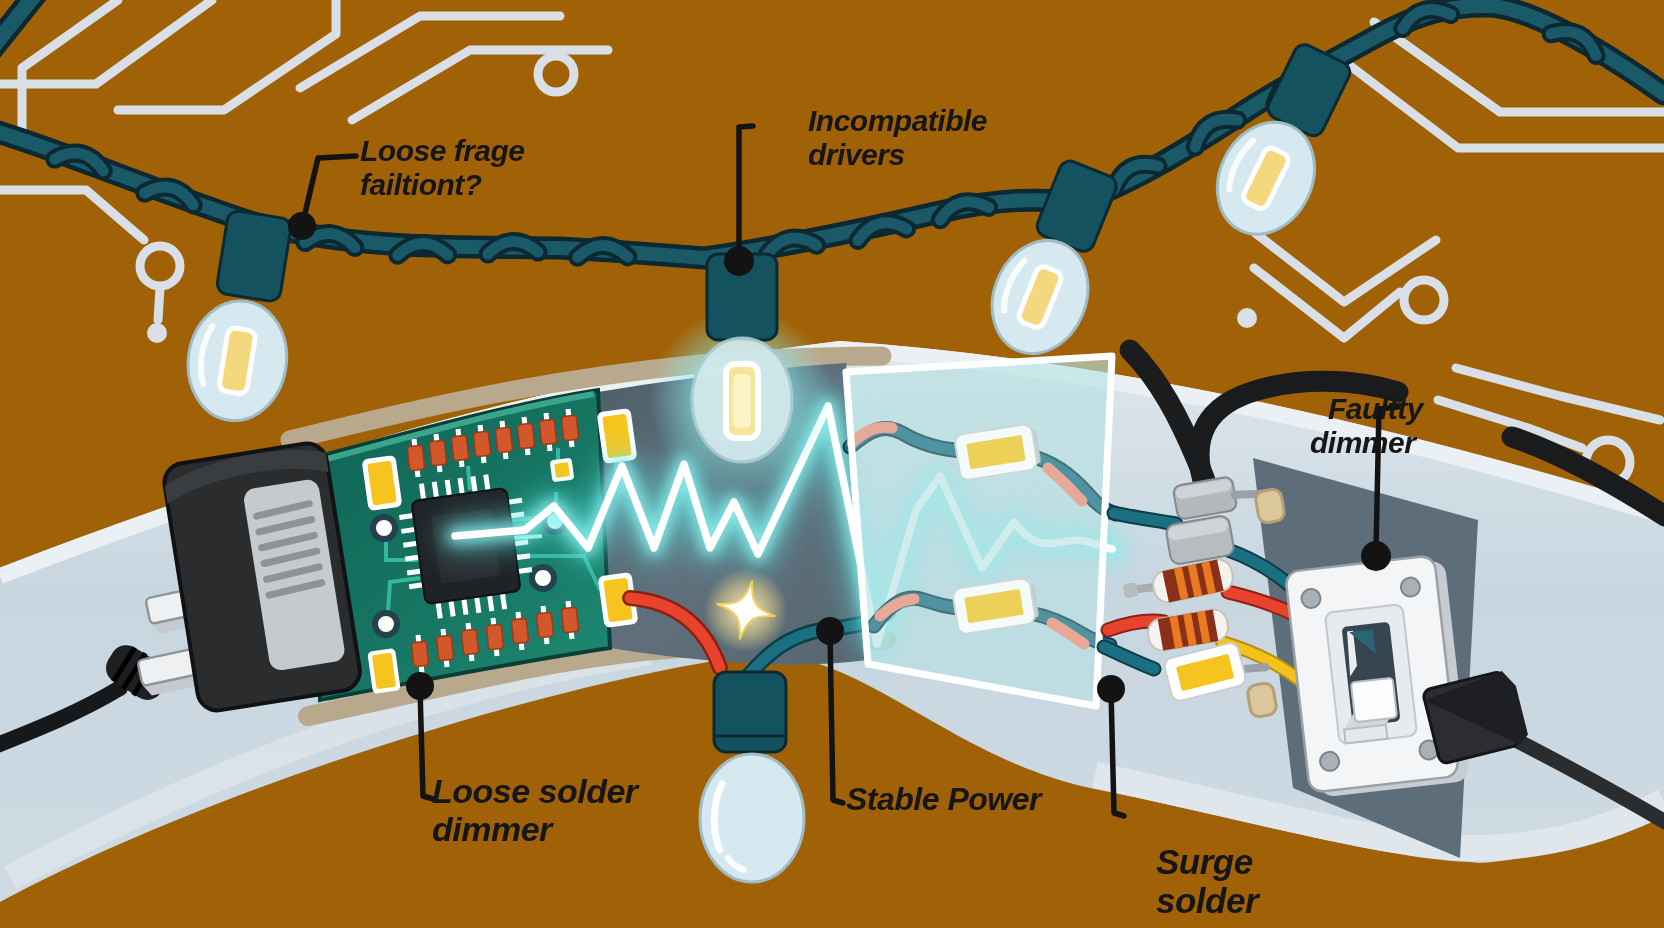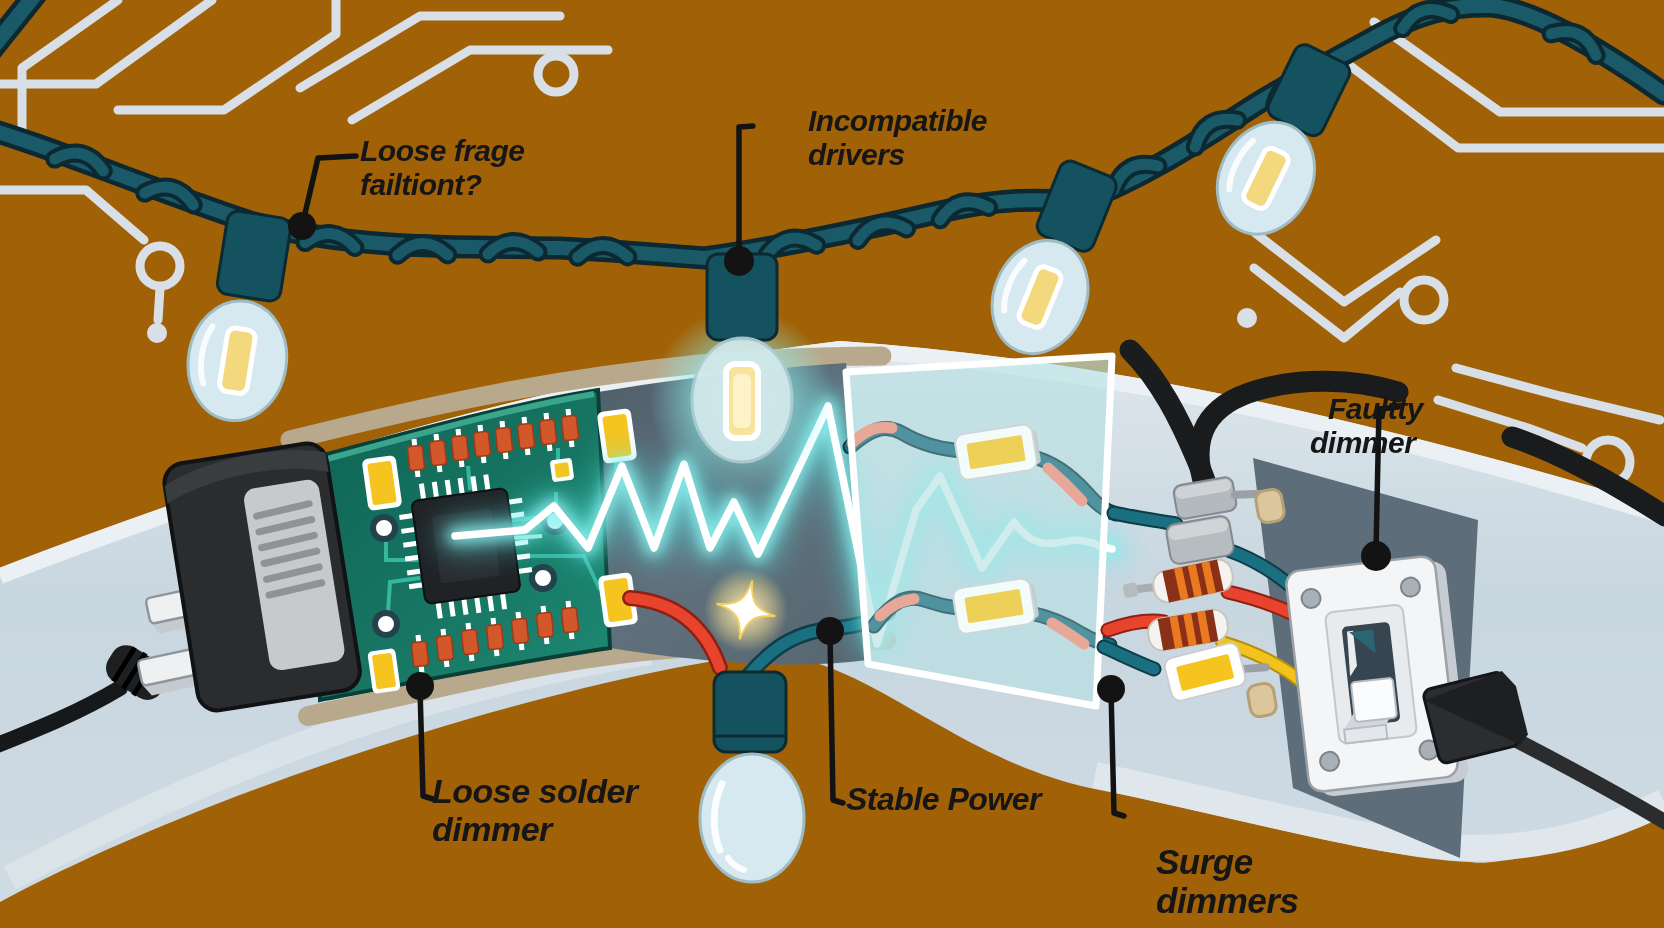--- a/index.html
+++ b/index.html
@@ -553,15 +553,15 @@
   </div>
   <div class="callout-label" id="label-solder">
     <span class="l1">Loose solder</span>
     <span class="l2">dimmer</span>
   </div>
   <div class="callout-label" id="label-stable">
     <span class="l1">Stable Power</span>
   </div>
   <div class="callout-label" id="label-surge">
     <span class="l1">Surge</span>
-    <span class="l2">dimmers</span>
+    <span class="l2">solder</span>
   </div>
 </div>
 
 </body></html>

